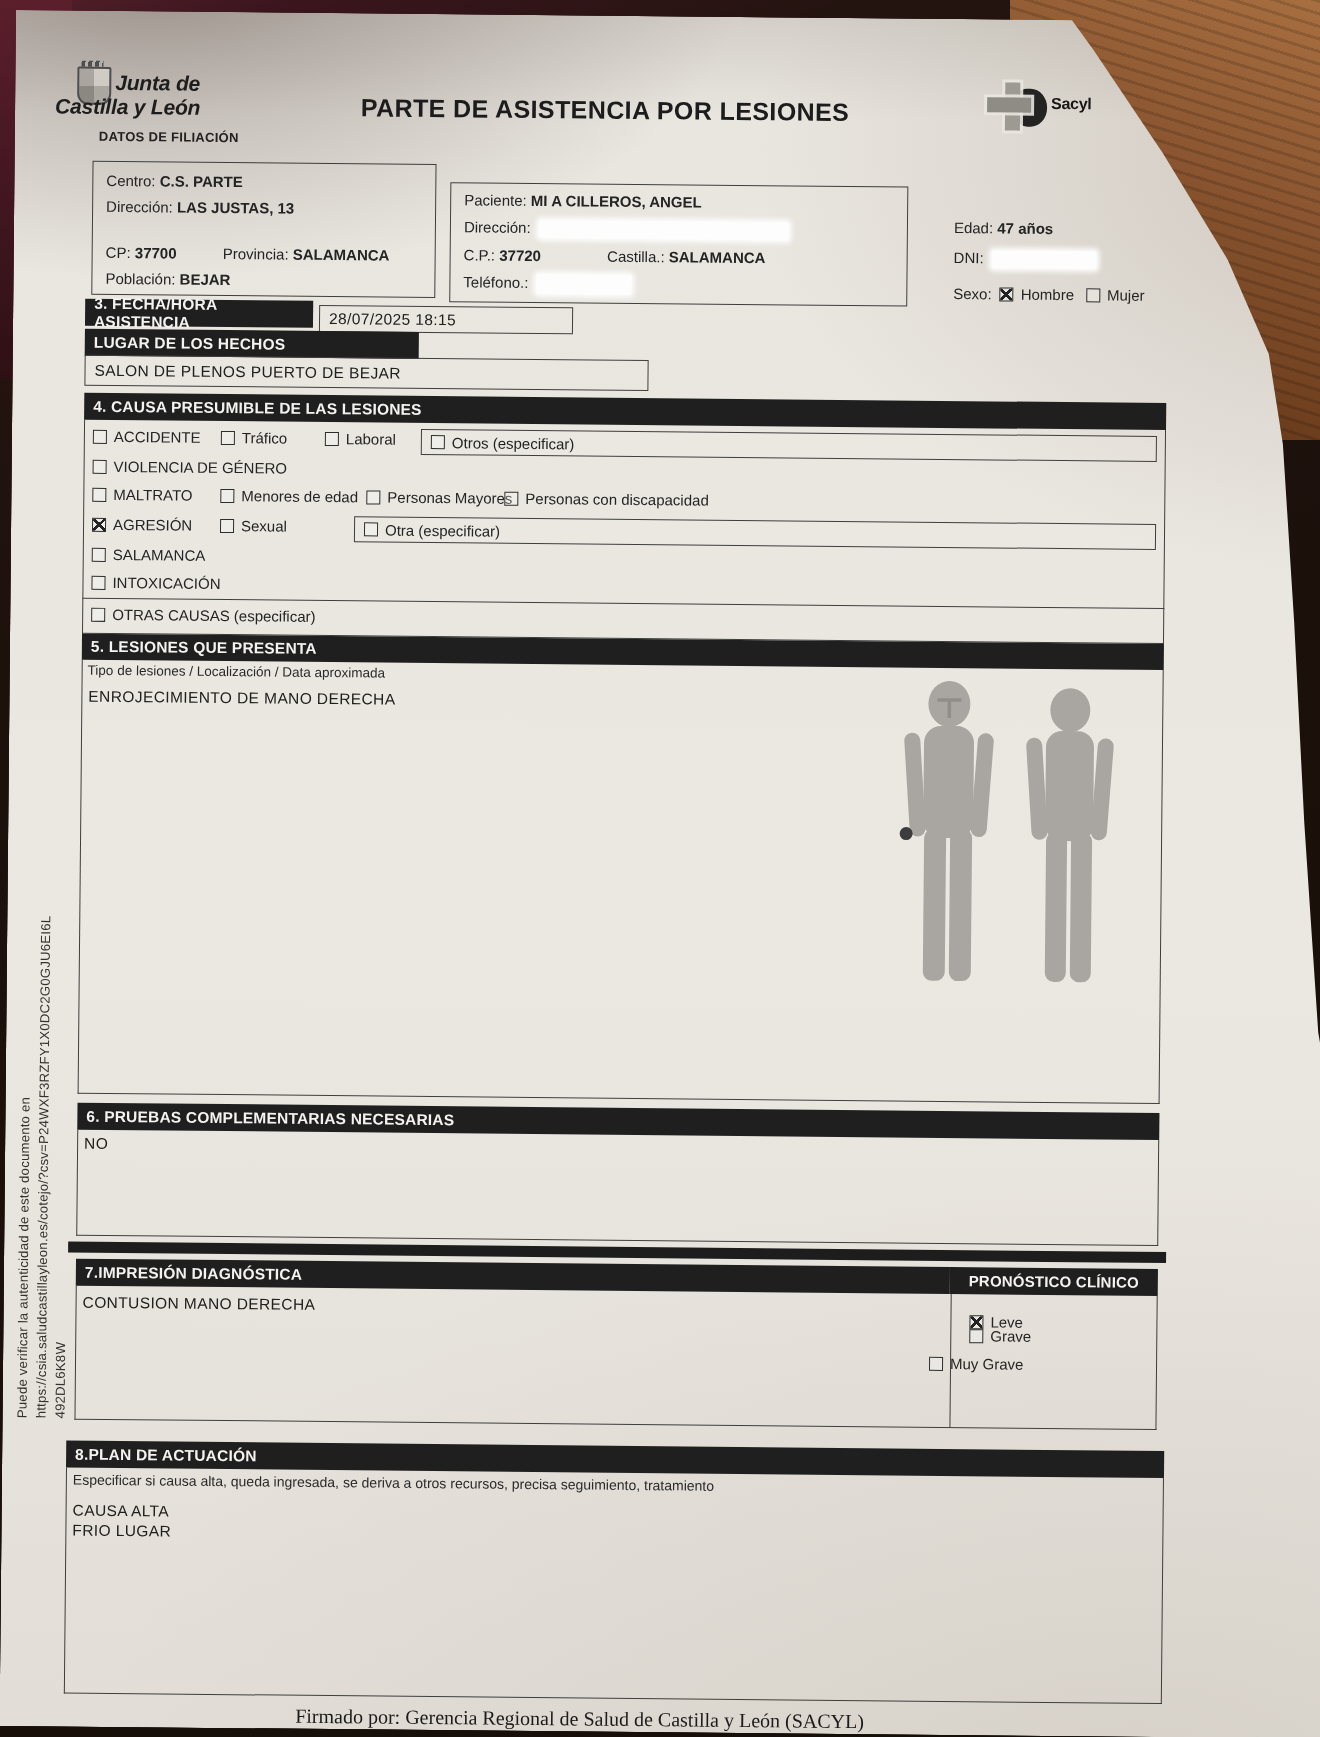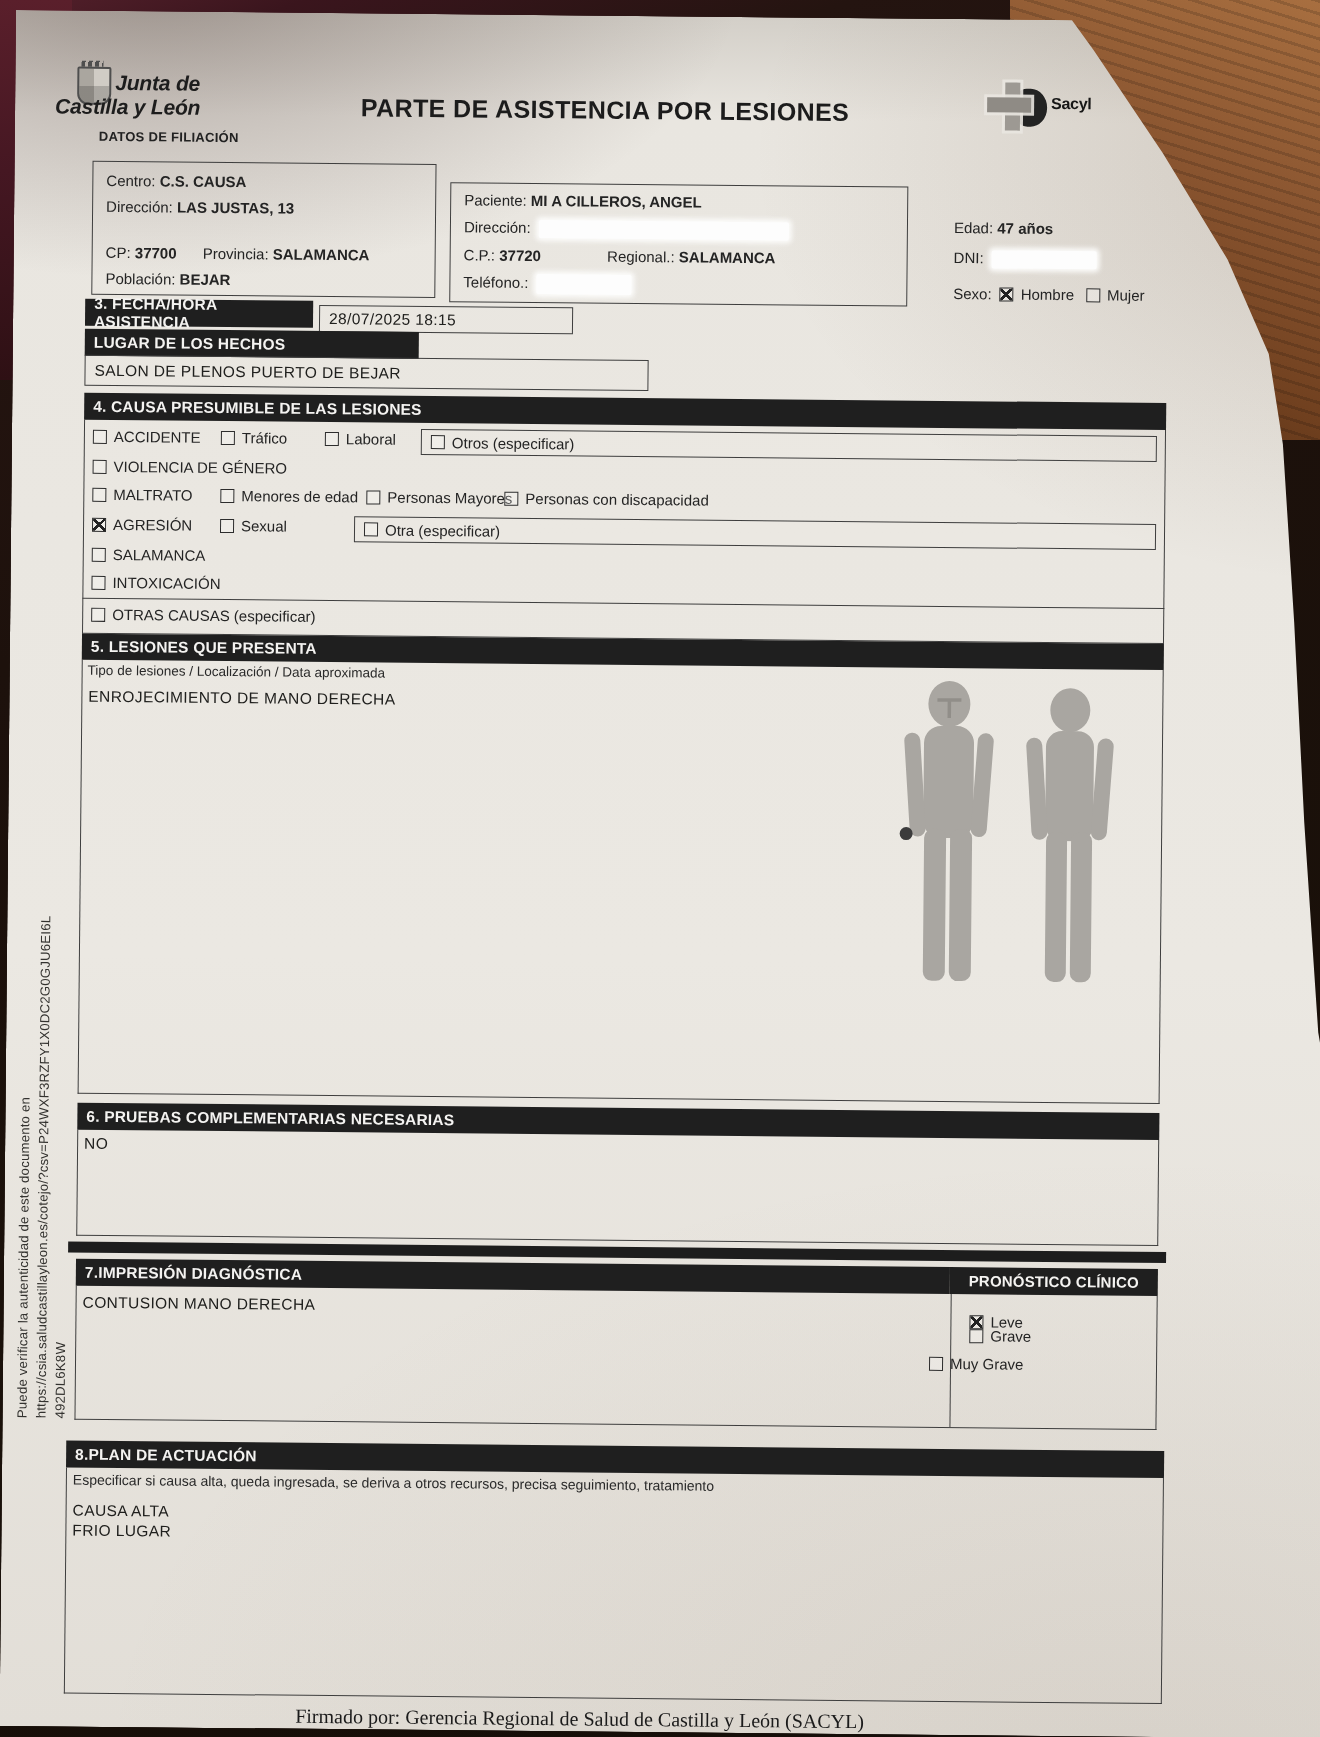--- a/index.html
+++ b/index.html
@@ -84,51 +84,51 @@
       <div class="sacyl-blob"></div>
       <div class="sacyl-v"></div>
       <div class="sacyl-h"></div>
     </div>
     <div class="sacyl-text">Sacyl</div>
   </div>
 
   <div class="fbox" style="left:78px;top:150px;width:344px;height:134px">
     <div class="bline" style="top:10px">
       <span>Centro:</span>
-      <span class="val">C.S. CAUSA</span>
+      <span class="val">C.S. PARTE</span>
     </div>
     <div class="bline" style="top:36px">
       <span>Dirección:</span>
       <span class="val">LAS JUSTAS, 13</span>
     </div>
     <div class="bline" style="top:82px">
       <span>CP:</span>
       <span class="val">37700</span>
-      <span style="margin-left:22px">Provincia:</span>
+      <span style="margin-left:42px">Provincia:</span>
       <span class="val">SALAMANCA</span>
     </div>
     <div class="bline" style="top:108px">
       <span>Población:</span>
       <span class="val">BEJAR</span>
     </div>
   </div>
 
   <div class="fbox" style="left:436px;top:168px;width:458px;height:120px">
     <div class="bline" style="top:8px">
       <span>Paciente:</span>
       <span class="val">MI A CILLEROS, ANGEL</span>
     </div>
     <div class="bline" style="top:35px">
       <span>Dirección:</span>
       <span class="redact" style="width:250px;height:18px;margin-left:4px"></span>
     </div>
     <div class="bline" style="top:63px">
       <span>C.P.:</span>
       <span class="val">37720</span>
-      <span style="margin-left:62px">Regional.:</span>
+      <span style="margin-left:62px">Castilla.:</span>
       <span class="val">SALAMANCA</span>
     </div>
     <div class="bline" style="top:90px">
       <span>Teléfono.:</span>
       <span class="redact" style="width:95px;height:20px;margin-left:4px"></span>
     </div>
   </div>
 
   <div class="abs" style="left:940px;top:200px;width:220px;height:90px">
     <div class="bline" style="left:0;top:0">

